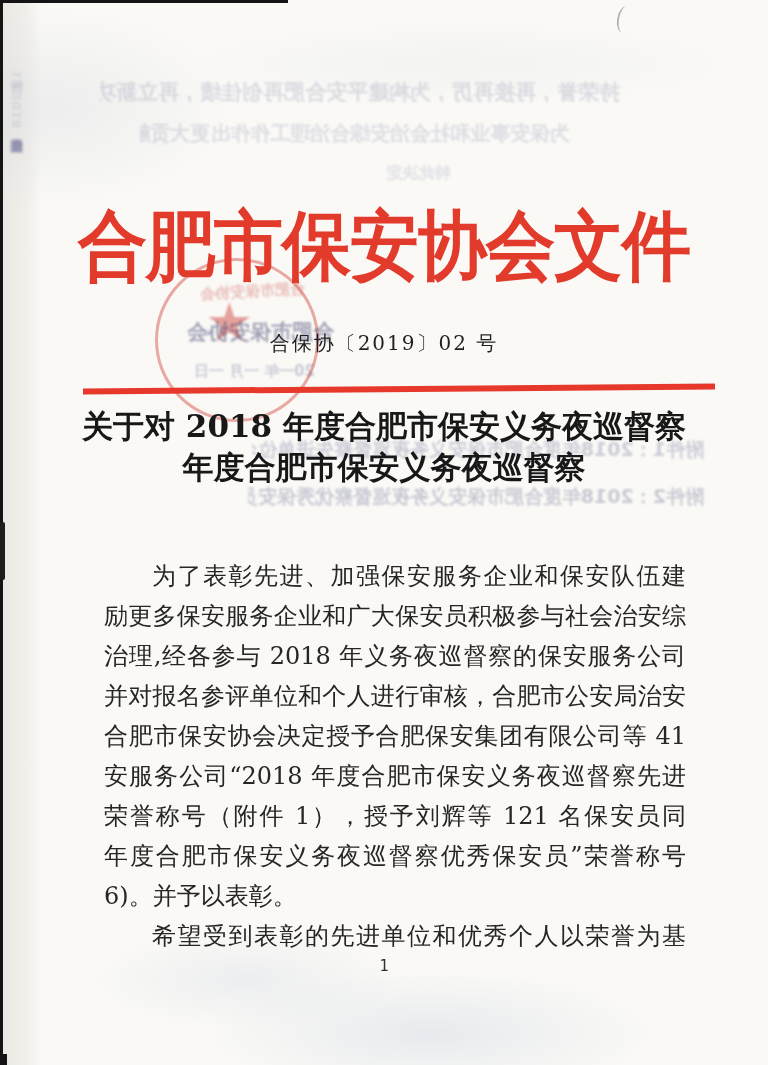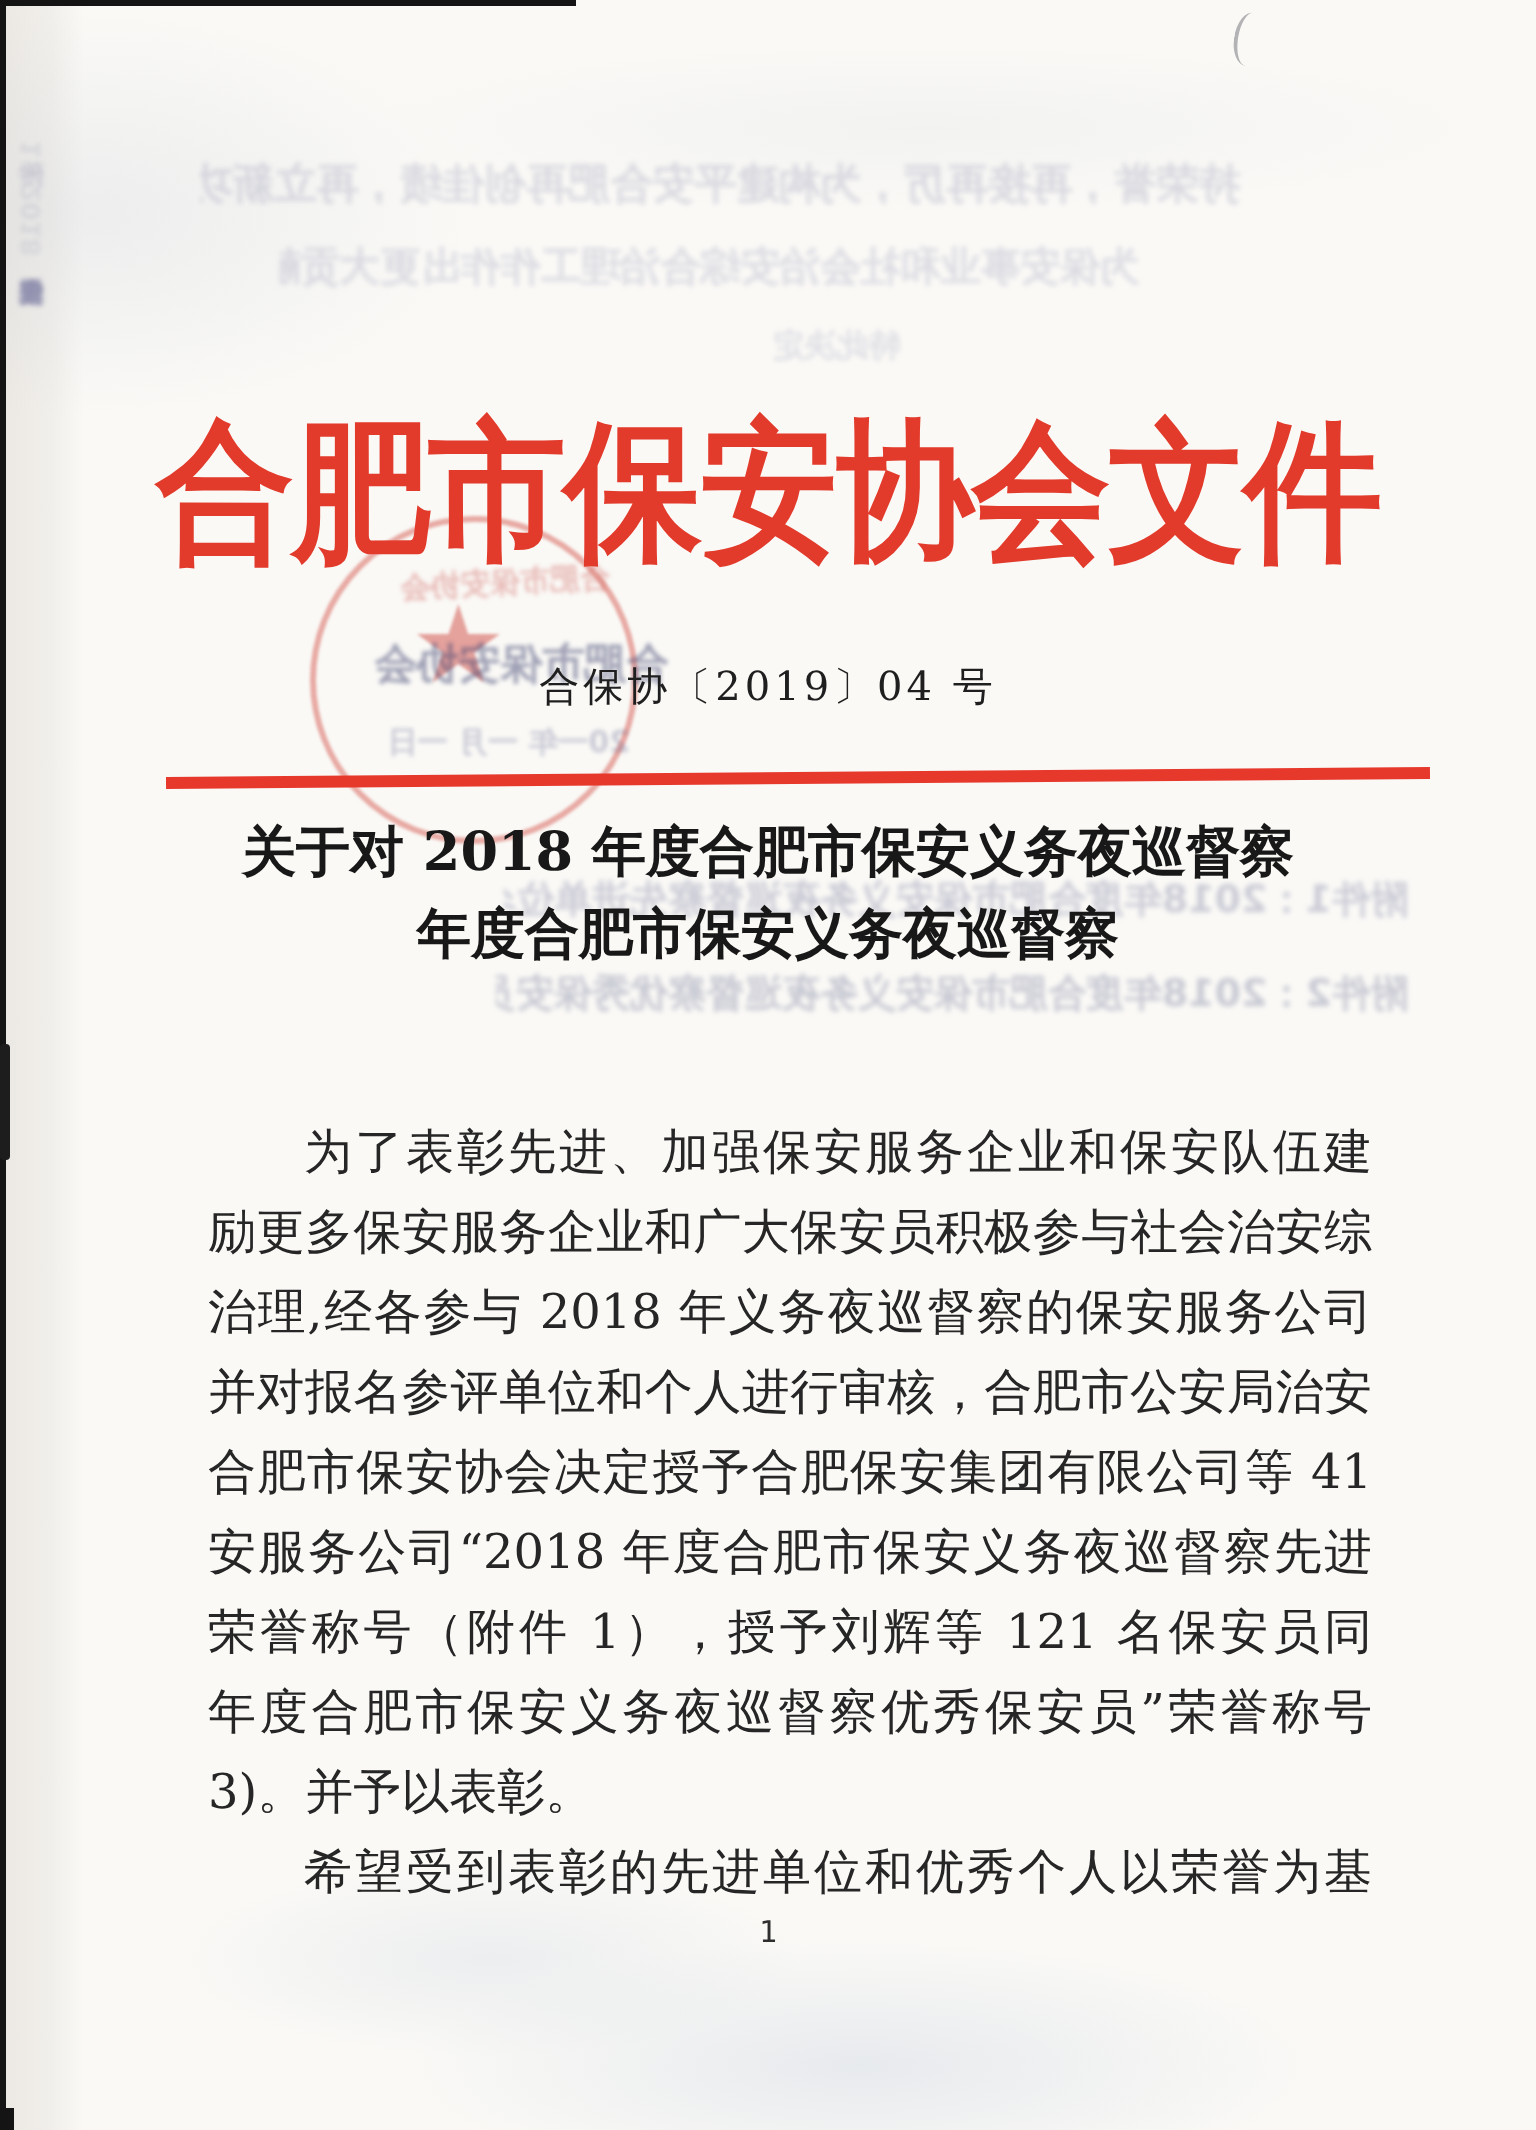--- a/index.html
+++ b/index.html
@@ -55,21 +55,21 @@
   
   .header-title{position:absolute;top:196px;left:0;width:100%;text-align:center;
     font-size:69px;font-weight:bold;color:var(--header-red);letter-spacing:-1px;
     transform:scaleY(1.10);transform-origin:top;white-space:nowrap;}
   .doc-number{position:absolute;top:330px;left:0;width:100%;text-align:center;
     font-size:20px;color:#1f1f1f;letter-spacing:2px;}
   .red-rule{position:absolute;top:386px;left:83px;width:632px;height:6px;
     background:var(--rule-red);transform:rotate(-0.45deg);}
   
   .doc-title{position:absolute;top:406px;left:0;width:100%;text-align:center;
-    font-weight:bold;color:#181818;font-size:27px;line-height:41px;}
+    font-weight:bold;color:#181818;font-size:31px;line-height:41px;}
   
   .body-text{position:absolute;top:556px;left:104px;width:582px;color:var(--ink);
     font-size:24px;}
   .body-line{height:40px;line-height:40px;white-space:nowrap;}
   .jfull{text-align:justify;text-align-last:justify;white-space:normal;overflow:hidden;}
   .indent{text-indent:48px;}
   .page-num{position:absolute;top:957px;left:0;width:100%;text-align:center;
     font-size:15px;color:#2e2e2e;font-family:"DejaVu Sans Mono","Liberation Mono",monospace;}
 </style>
 </head>
@@ -88,39 +88,39 @@
   <div class="bleed bleed-top3">特此决定</div>
   <div class="bleed bleed-left-edge">附件1：2018年度合肥市保安义务夜巡督察先进单位名单</div>
 
   <div class="seal-circle"></div>
   <div class="seal-red-arc">合肥市保安协会</div>
   <div class="seal-star">★</div>
   <div class="bleed seal-ink-text">合肥市保安协会</div>
   <div class="bleed seal-date">20一年 一月 一日</div>
 
   <div class="header-title">合肥市保安协会文件</div>
-  <div class="doc-number">合保协〔2019〕04 号</div>
+  <div class="doc-number">合保协〔2019〕02 号</div>
   <div class="red-rule"></div>
 
   <div class="bleed bleed-mid1">附件1：2018年度合肥市保安义务夜巡督察先进单位名单</div>
   <div class="bleed bleed-mid2">附件2：2018年度合肥市保安义务夜巡督察优秀保安员名单</div>
 
   <div class="doc-title">
     <div>关于对 2018 年度合肥市保安义务夜巡督察</div>
     <div>年度合肥市保安义务夜巡督察</div>
   </div>
 
   <div class="body-text">
     <div class="body-line jfull indent">为了表彰先进、加强保安服务企业和保安队伍建设，鼓</div>
     <div class="body-line jfull">励更多保安服务企业和广大保安员积极参与社会治安综合</div>
     <div class="body-line jfull">治理,经各参与 2018 年义务夜巡督察的保安服务公司申报，</div>
     <div class="body-line jfull">并对报名参评单位和个人进行审核，合肥市公安局治安支队、</div>
     <div class="body-line jfull">合肥市保安协会决定授予合肥保安集团有限公司等 41 家保</div>
     <div class="body-line jfull">安服务公司“2018 年度合肥市保安义务夜巡督察先进单位”</div>
     <div class="body-line jfull">荣誉称号（附件 1），授予刘辉等 121 名保安员同志“2018</div>
     <div class="body-line jfull">年度合肥市保安义务夜巡督察优秀保安员”荣誉称号（附件</div>
-    <div class="body-line">3)。并予以表彰。</div>
+    <div class="body-line">6)。并予以表彰。</div>
     <div class="body-line jfull indent">希望受到表彰的先进单位和优秀个人以荣誉为基石，不</div>
   </div>
 
   <div class="page-num">1</div>
 
 </div>
 
 </body></html>

